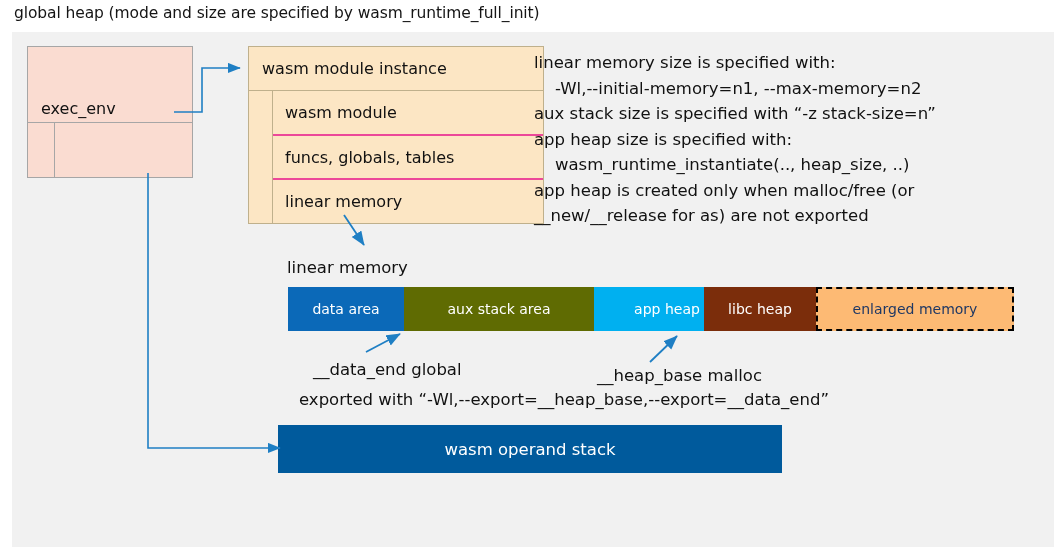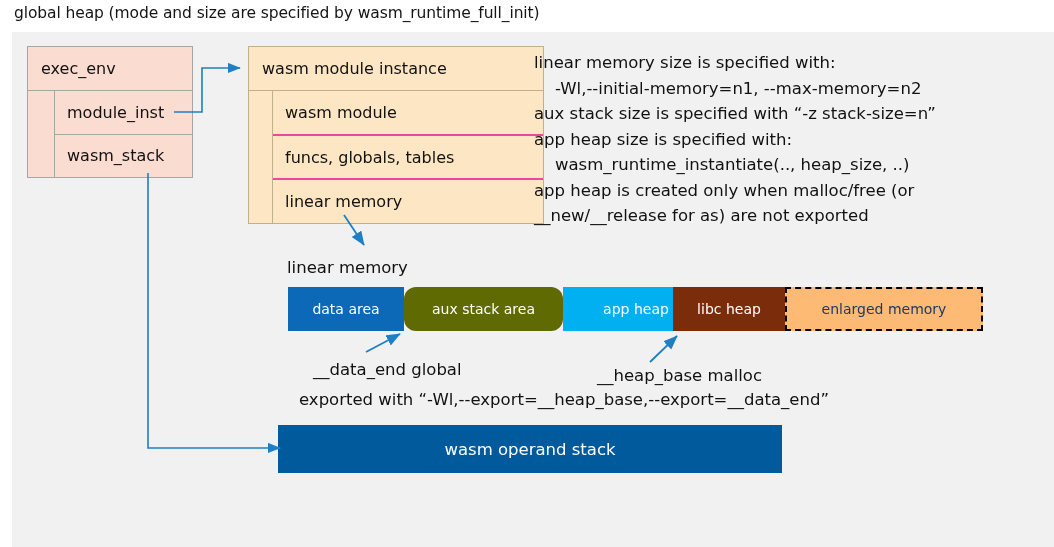--- a/index.html
+++ b/index.html
@@ -79,21 +79,21 @@
     color: #111;
     white-space: nowrap;
   }
 
   
   #exec-env {
     left: 27px; top: 46px; width: 166px; height: 132px;
     border: 1px solid #a6a6a6;
     background: #fadcd1;
   }
-  #exec-env .hdr { height: 44px; border-bottom: 1px solid #a6a6a6; }
+  #exec-env .hdr { height: 28px; border-bottom: 1px solid #a6a6a6; margin-top: 48px; }
   #exec-env .gutter { width: 27px; border-right: 1px solid #a6a6a6; }
   #exec-env .field + .field { border-top: 1px solid #a6a6a6; }
 
   
   #wasm-module-instance {
     left: 248px; top: 46px; width: 296px; height: 178px;
     border: 1px solid #bfb08c;
     background: #fce6c4;
   }
   #wasm-module-instance .hdr { height: 44px; border-bottom: 1px solid #bfb08c; }
@@ -186,24 +186,20 @@
 <div id="root">
 
   <div class="panel"></div>
 
   <div class="title">global heap (mode and size are specified by wasm_runtime_full_init)</div>
 
   <div class="struct" id="exec-env">
     <div class="hdr">exec_env</div>
     <div class="body">
       <div class="gutter"></div>
-      <div class="fields">
-        <div class="field">module_inst</div>
-        <div class="field">wasm_stack</div>
-      </div>
     </div>
   </div>
 
   <div class="struct" id="wasm-module-instance">
     <div class="hdr">wasm module instance</div>
     <div class="body">
       <div class="gutter"></div>
       <div class="fields">
         <div class="field">wasm module</div>
         <div class="field">funcs, globals, tables</div>
@@ -217,21 +213,21 @@
 aux stack size is specified with “-z stack-size=n”
 app heap size is specified with:
     wasm_runtime_instantiate(.., heap_size, ..)
 app heap is created only when malloc/free (or
 __new/__release for as) are not exported</div>
 
   <div class="lm-caption">linear memory</div>
 
   <div id="memory-bar">
       <div class="seg" style="width: 116px; background: rgb(11, 105, 184); color: rgb(255, 255, 255);">data area</div>
-      <div class="seg" style="width: 159px; background: rgb(95, 107, 2); color: rgb(255, 255, 255); border-radius: 12px;">aux stack area</div>
+      <div class="seg" style="width: 190px; background: rgb(95, 107, 2); color: rgb(255, 255, 255);">aux stack area</div>
       <div class="seg" style="width: 110px; background: rgb(0, 176, 240); color: rgb(255, 255, 255); padding-left: 36px;">app heap</div>
       <div class="seg" style="width: 112px; background: rgb(123, 45, 11); color: rgb(255, 255, 255);">libc heap</div>
       <div class="seg dashed" style="width: 198px; color: rgb(31, 56, 100);">enlarged memory</div>
     </div>
 
   <div class="anno" id="anno-data-end">__data_end global</div>
   <div class="anno" id="anno-heap-base">__heap_base malloc</div>
   <div class="anno" id="anno-exported">exported with “-Wl,--export=__heap_base,--export=__data_end”</div>
 
   <div id="operand-stack">wasm operand stack</div>

